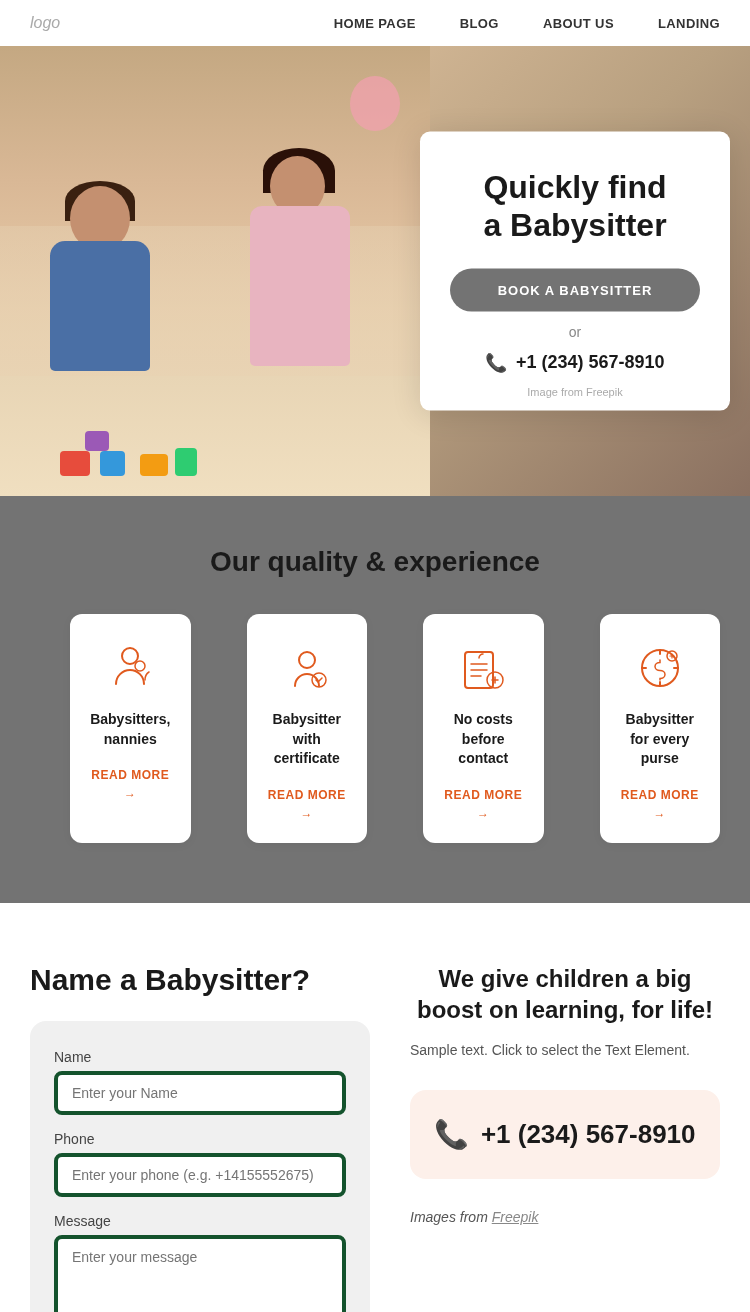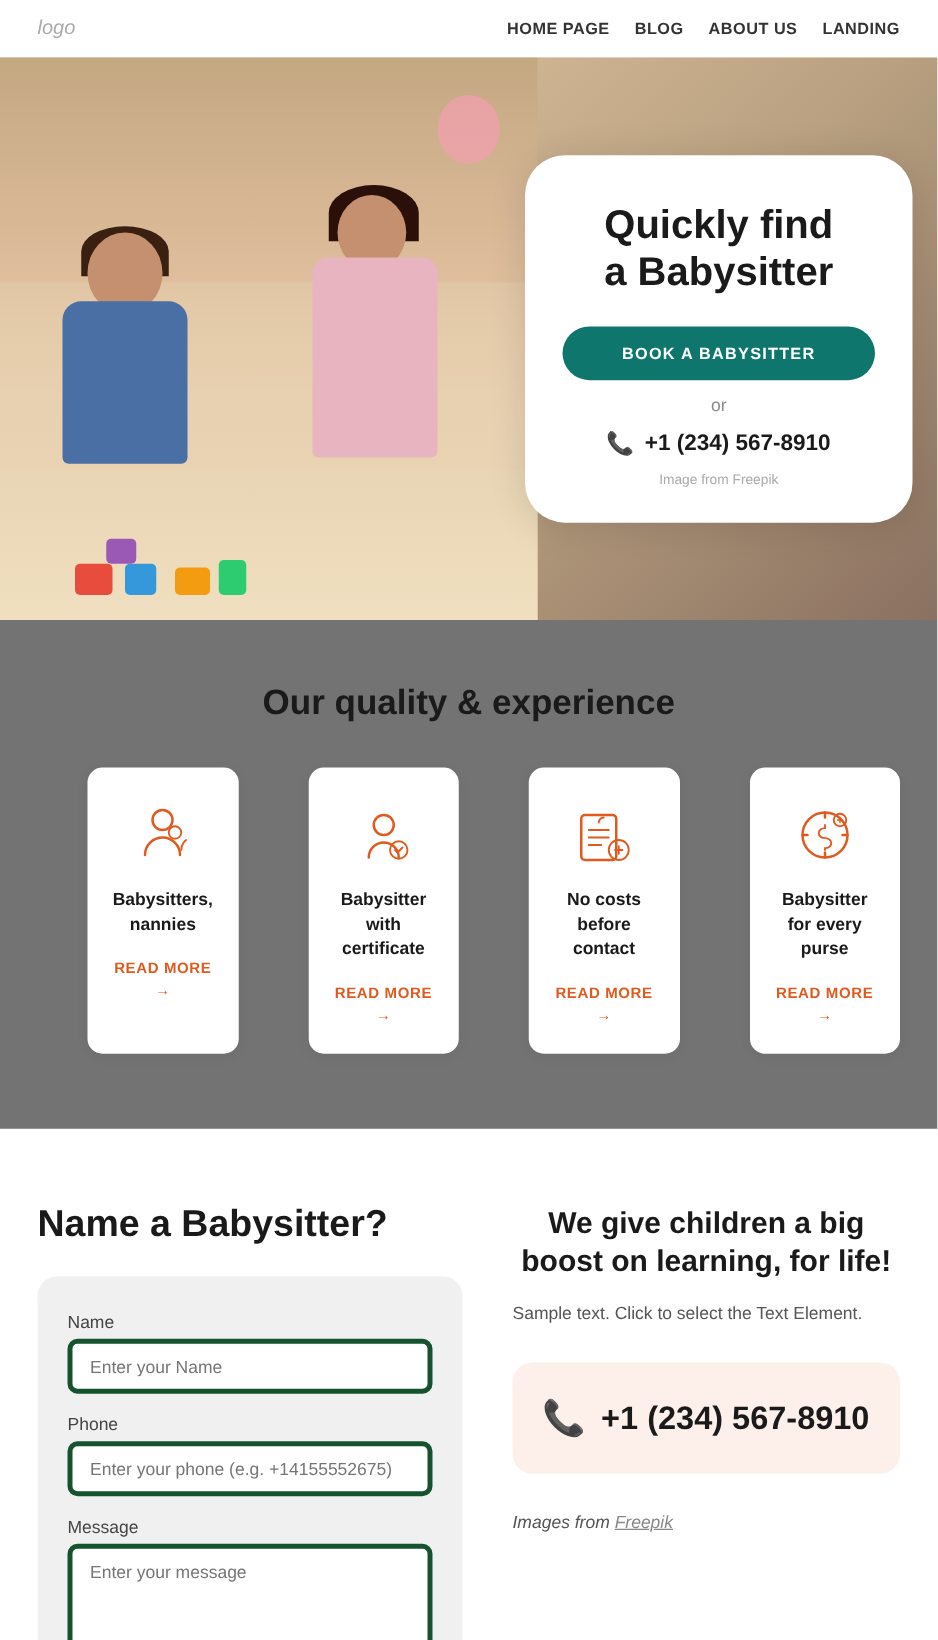--- a/index.html
+++ b/index.html
@@ -13,21 +13,21 @@
       padding: 14px 30px;
       background: #fff;
     }
     .logo {
       font-size: 16px;
       color: #aaa;
       font-style: italic;
     }
     .nav-links {
       display: flex;
-      gap: 20px;
+      gap: 44px;
       list-style: none;
     }
     .nav-links li a {
       text-decoration: none;
       color: #333;
       font-size: 13px;
       font-weight: 600;
       letter-spacing: 0.4px;
     }
 
@@ -132,35 +132,35 @@
       border-radius: 50% 50% 0 0;
     }
 
     
     .hero-card {
       position: absolute;
       right: 20px;
       top: 50%;
       transform: translateY(-50%);
       background: #fff;
-      border-radius: 32px;
-      padding: 36px 30px 28px;
+      border-radius: 10px;
+      padding: 36px 30px 13px;
       width: 310px;
       box-shadow: 0 4px 30px rgba(0,0,0,0.12);
       text-align: center;
     }
     .hero-card h1 {
       font-size: 32px;
       font-weight: 800;
       color: #1a1a1a;
       line-height: 1.2;
       margin-bottom: 24px;
     }
     .book-btn {
-      background: #0f766e;
+      background: #737373;
       color: #fff;
       border: none;
       border-radius: 30px;
       padding: 14px 28px;
       font-size: 13px;
       font-weight: 700;
       letter-spacing: 1px;
       cursor: pointer;
       width: 100%;
       text-transform: uppercase;

